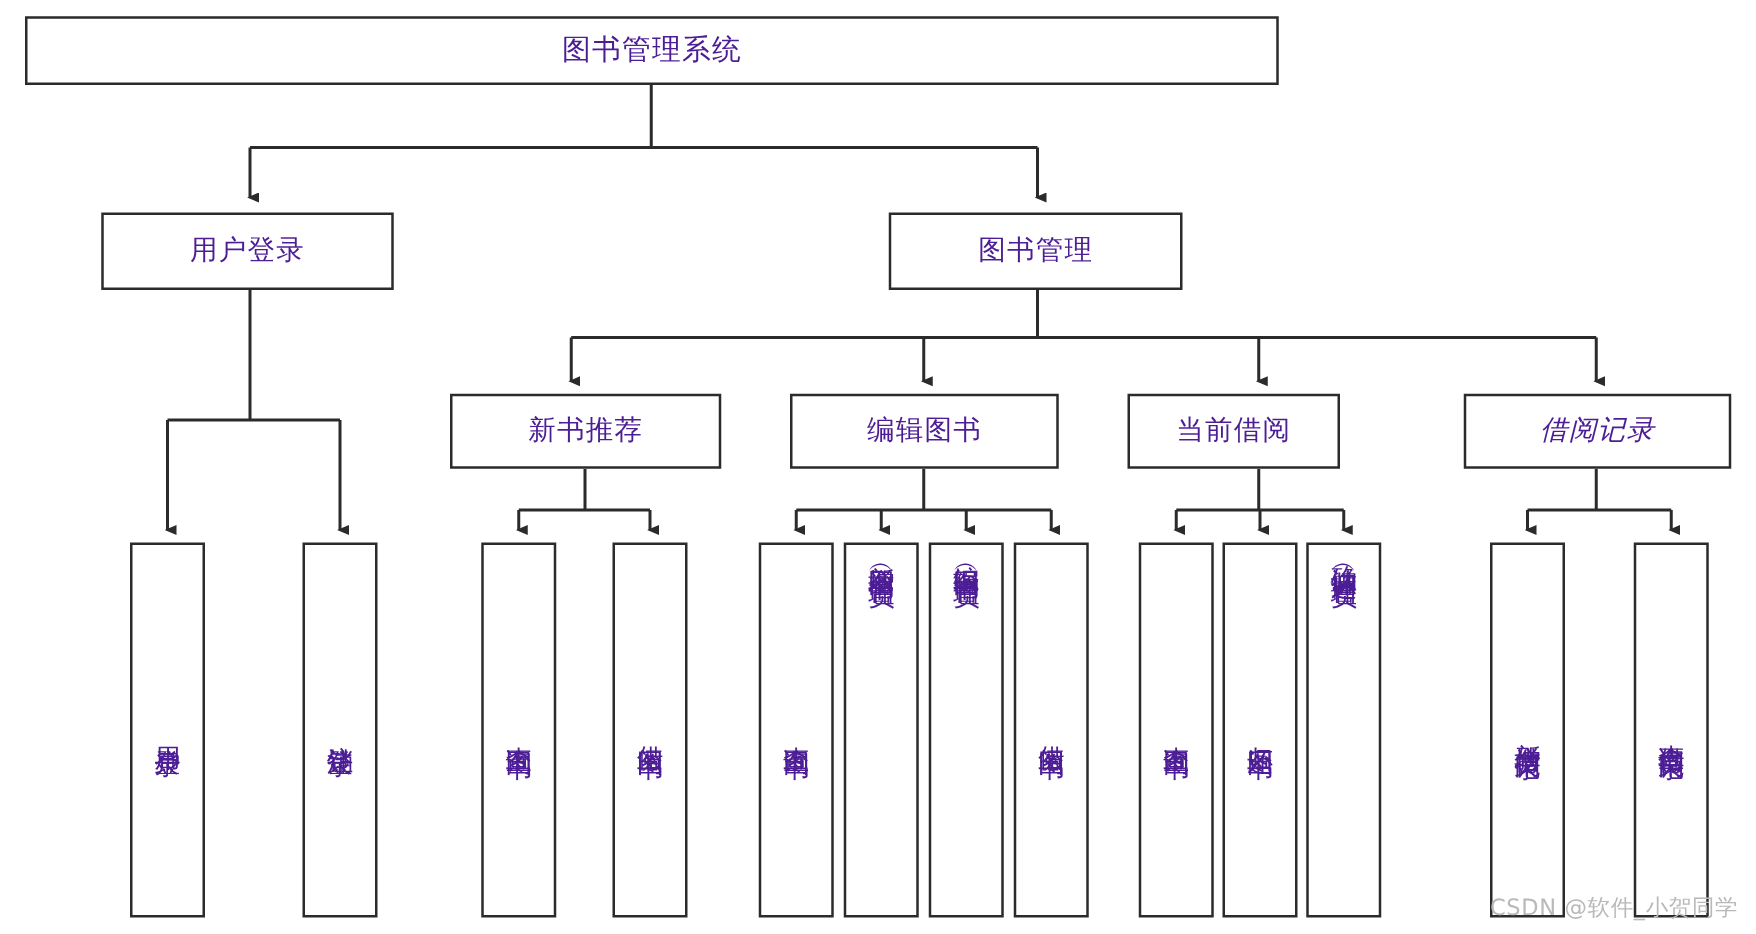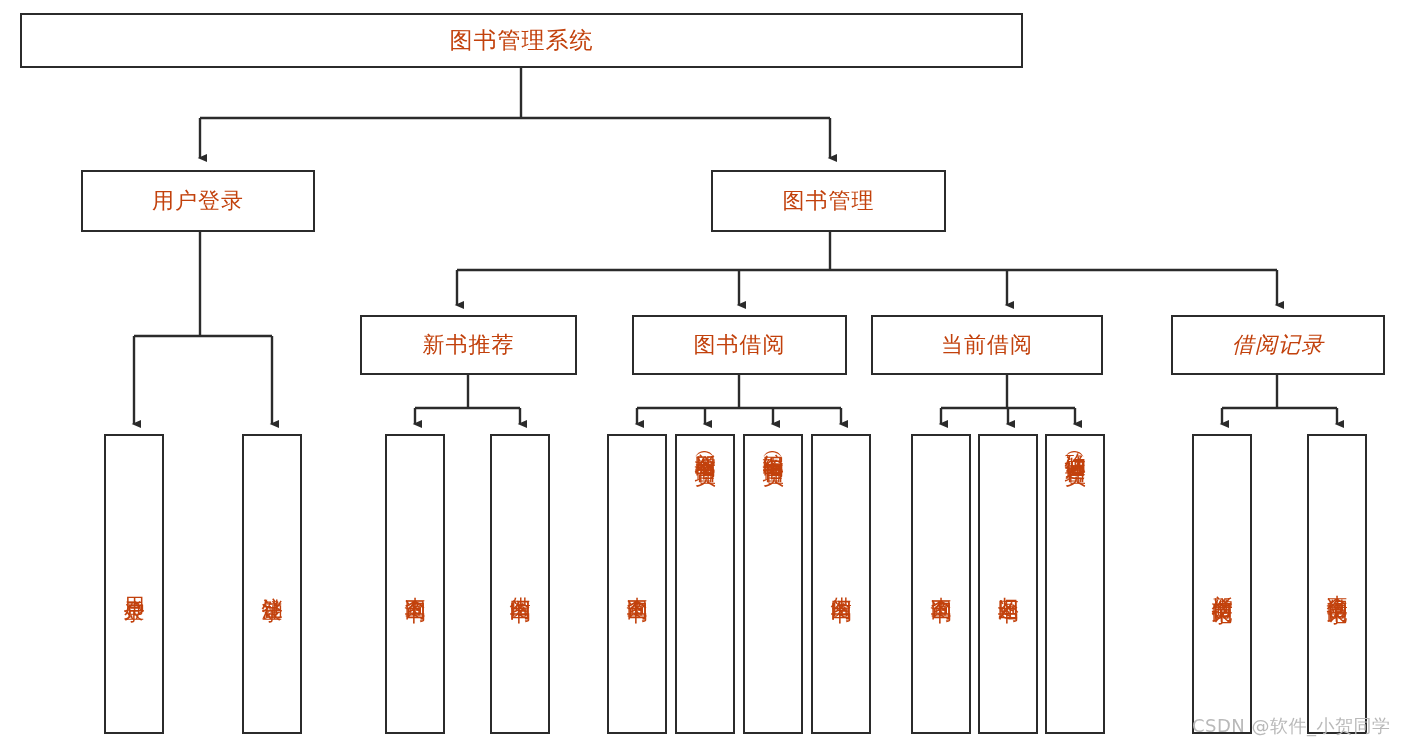--- a/index.html
+++ b/index.html
@@ -29,21 +29,21 @@
     pointer-events: none;
   }
   .node {
     position: absolute;
     box-sizing: border-box;
     border: 2px solid #2b2b2b;
     background: #ffffff;
     display: flex;
     align-items: center;
     justify-content: center;
-    color: #c2410c;
+    color: #4c1d95;
   }
   .node-label {
     display: block;
     text-align: center;
     line-height: 1.25;
     white-space: nowrap;
   }
   .node.horizontal .node-label {
     font-size: 22px;
     letter-spacing: 1px;
@@ -144,24 +144,24 @@
 
   <div class="node horizontal" style="left:711px; top:170px; width:235px; height:62px;">
     <span class="node-label">图书管理</span>
   </div>
 
   <div class="node horizontal" style="left:360px; top:315px; width:217px; height:60px;">
     <span class="node-label">新书推荐</span>
   </div>
 
   <div class="node horizontal" style="left:632px; top:315px; width:215px; height:60px;">
-    <span class="node-label">图书借阅</span>
-  </div>
-
-  <div class="node horizontal" style="left:871px; top:315px; width:232px; height:60px;">
+    <span class="node-label">编辑图书</span>
+  </div>
+
+  <div class="node horizontal" style="left:902px; top:315px; width:170px; height:60px;">
     <span class="node-label">当前借阅</span>
   </div>
 
   <div class="node horizontal" style="left:1171px; top:315px; width:214px; height:60px;font-style:italic;">
     <span class="node-label">借阅记录</span>
   </div>
 
   <div class="node vertical align-center" style="left:104px; top:434px; width:60px; height:300px;">
     <span class="node-label">用户登录</span>
   </div>

